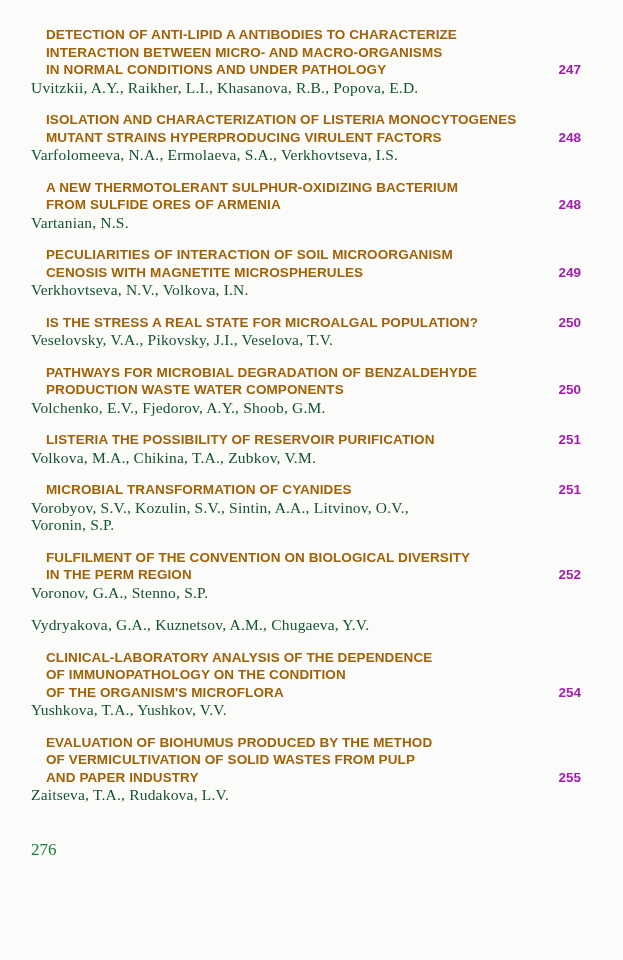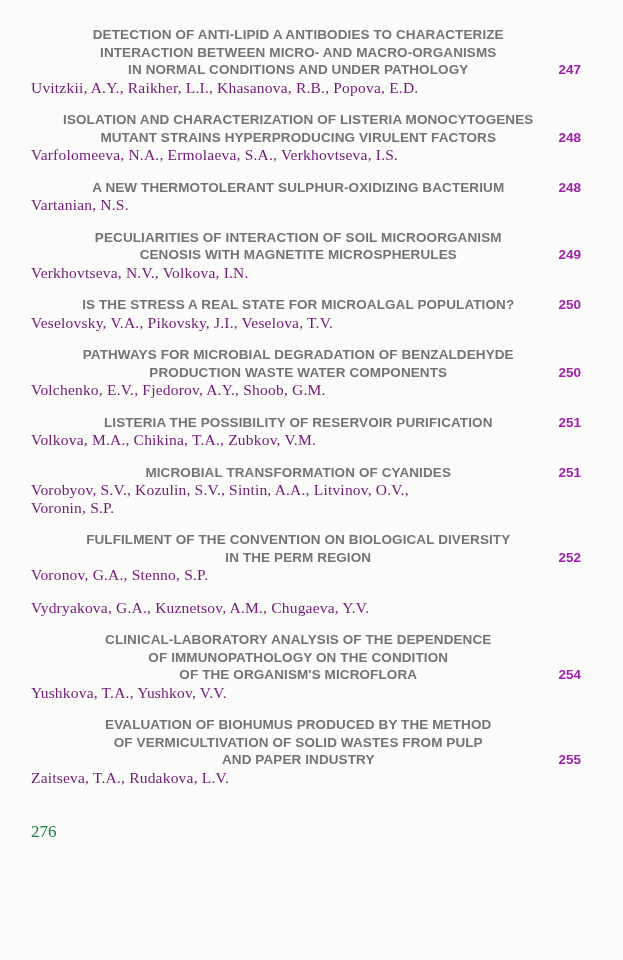--- a/index.html
+++ b/index.html
@@ -30,41 +30,40 @@
   }
   .title-lines {
     flex: 1 1 0;
     min-width: 0;
     padding-left: 15px;
     font-family: "Liberation Sans", sans-serif;
     font-weight: 700;
     font-size: 13.5px;
     line-height: 17.5px;
     letter-spacing: 0.1px;
-    color: #737373;
-    text-align: center;
+    color: #a16207;
   }
   .tline {
     white-space: nowrap;
   }
   .pageno {
     font-family: "Liberation Sans", sans-serif;
     font-weight: 700;
     font-size: 13.5px;
     line-height: 17.5px;
     white-space: nowrap;
     padding-left: 8px;
     color: #a21caf;
   }
   .authors {
     font-family: "Liberation Serif", "DejaVu Serif", serif;
     font-size: 15.5px;
     line-height: 17.5px;
     letter-spacing: 0.2px;
-    color: #701a75;
+    color: #14532d;
   }
   .aline {
     white-space: nowrap;
   }
   .folio {
     margin-top: 36px;
     font-family: "Liberation Serif", "DejaVu Serif", serif;
     font-size: 17px;
     color: #15803d;
   }
@@ -98,20 +97,21 @@
     </div>
     <div class="authors">
           <div class="aline">Varfolomeeva, N.A., Ermolaeva, S.A., Verkhovtseva, I.S.</div>
         </div>
   </article>
 
   <article class="entry">
     <div class="title-row">
       <div class="title-lines">
             <div class="tline">A NEW THERMOTOLERANT SULPHUR-OXIDIZING BACTERIUM</div>
+            <div class="tline">FROM SULFIDE ORES OF ARMENIA</div>
           </div>
       <div class="pageno">248</div>
     </div>
     <div class="authors">
           <div class="aline">Vartanian, N.S.</div>
         </div>
   </article>
 
   <article class="entry">
     <div class="title-row">

